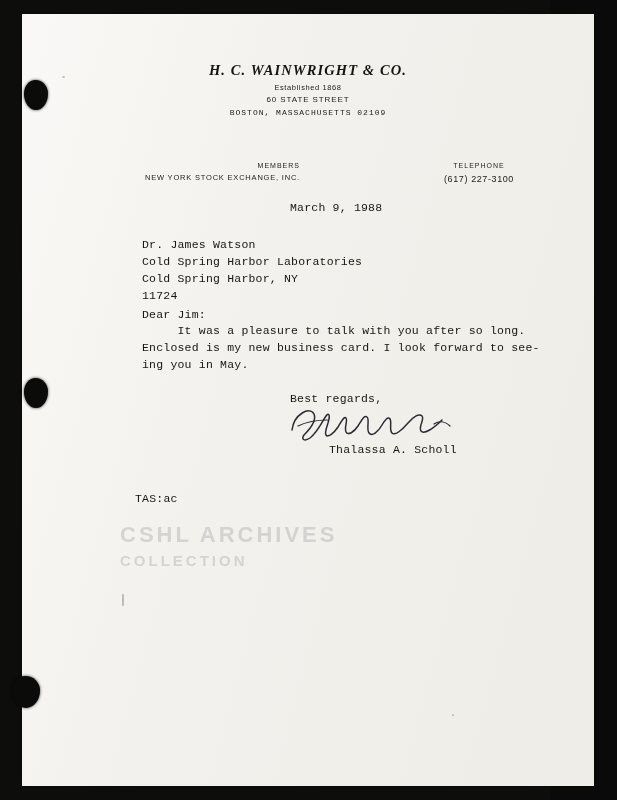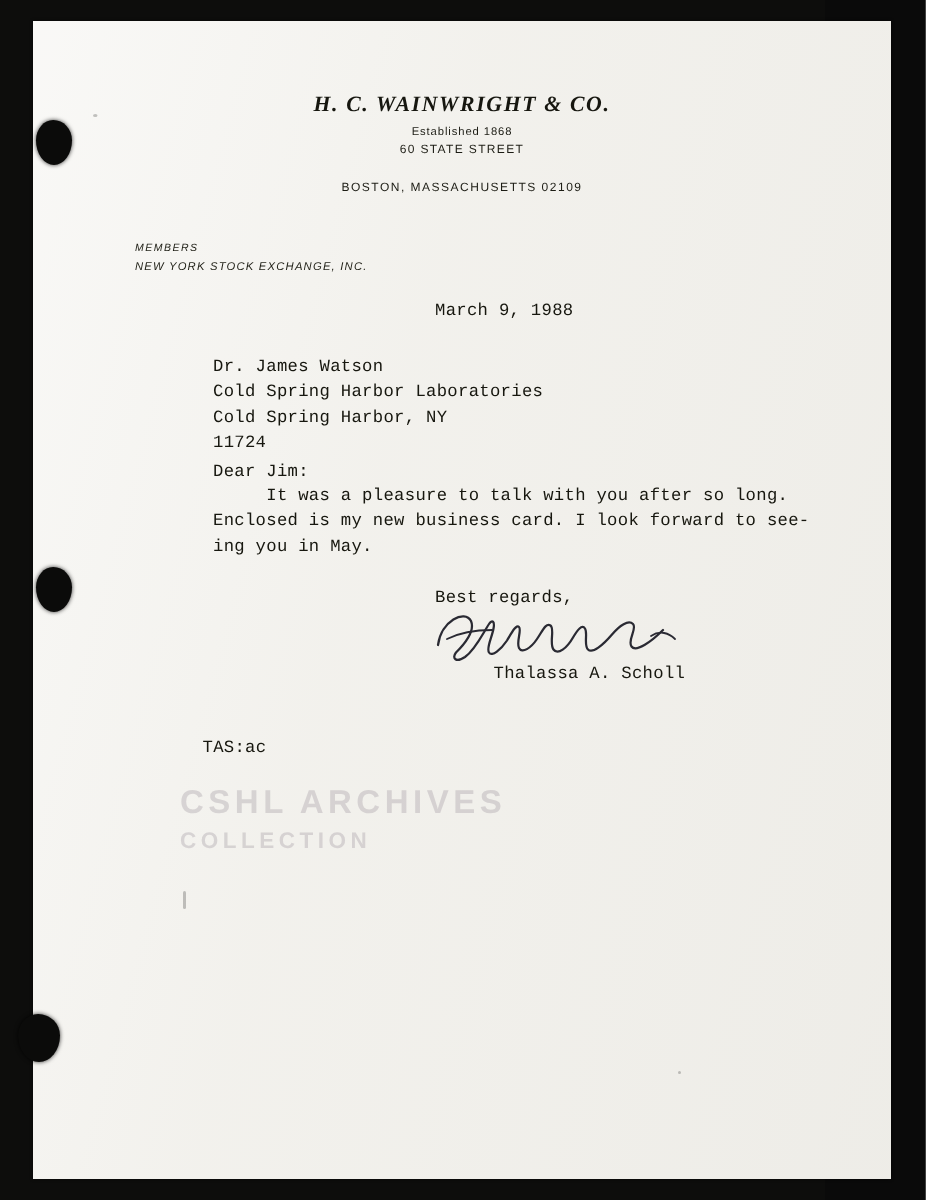--- a/index.html
+++ b/index.html
@@ -80,35 +80,34 @@
     color: #1c1c14;
   }
   .street {
     margin-top: 3px;
     font-family: "Liberation Sans", sans-serif;
     font-size: 8px;
     letter-spacing: 0.9px;
     color: #1c1c14;
   }
   .city {
-    margin-top: 16px;
-    font-family: Liberation Sans, sans-serif;
+    margin-top: 4px;
+    font-family: Liberation Mono, monospace;
     font-size: 8px;
     letter-spacing: 1px;
     color: #1c1c14;
   }
 
   
   .members-block {
     position: absolute;
     top: 148px;
-    left: 68px;
+    left: 58px;
     width: 220px;
-    text-align: left;
-    font-style: italic;
+    text-align: right;
   }
   .telephone-block {
     position: absolute;
     top: 148px;
     right: 40px;
     width: 150px;
     text-align: center;
   }
   .small-caps-label {
     font-size: 7px;
@@ -230,20 +229,24 @@
         <div class="established">Established 1868</div>
         <div class="street">60 STATE STREET</div>
         <div class="city">BOSTON, MASSACHUSETTS 02109</div>
       </div>
 
       <div class="members-block">
         <div class="small-caps-label">MEMBERS</div>
         <div class="exchange-line">NEW YORK STOCK EXCHANGE, INC.</div>
       </div>
 
+      <div class="telephone-block">
+        <div class="small-caps-label">TELEPHONE</div>
+        <div class="phone-number">(617) 227-3100</div>
+      </div>
 
       <div class="typed date-line">March 9, 1988</div>
 
       <div class="address-block">
         <div class="typed">Dr. James Watson</div>
         <div class="typed">Cold Spring Harbor Laboratories</div>
         <div class="typed">Cold Spring Harbor, NY</div>
         <div class="typed">11724</div>
       </div>
 

